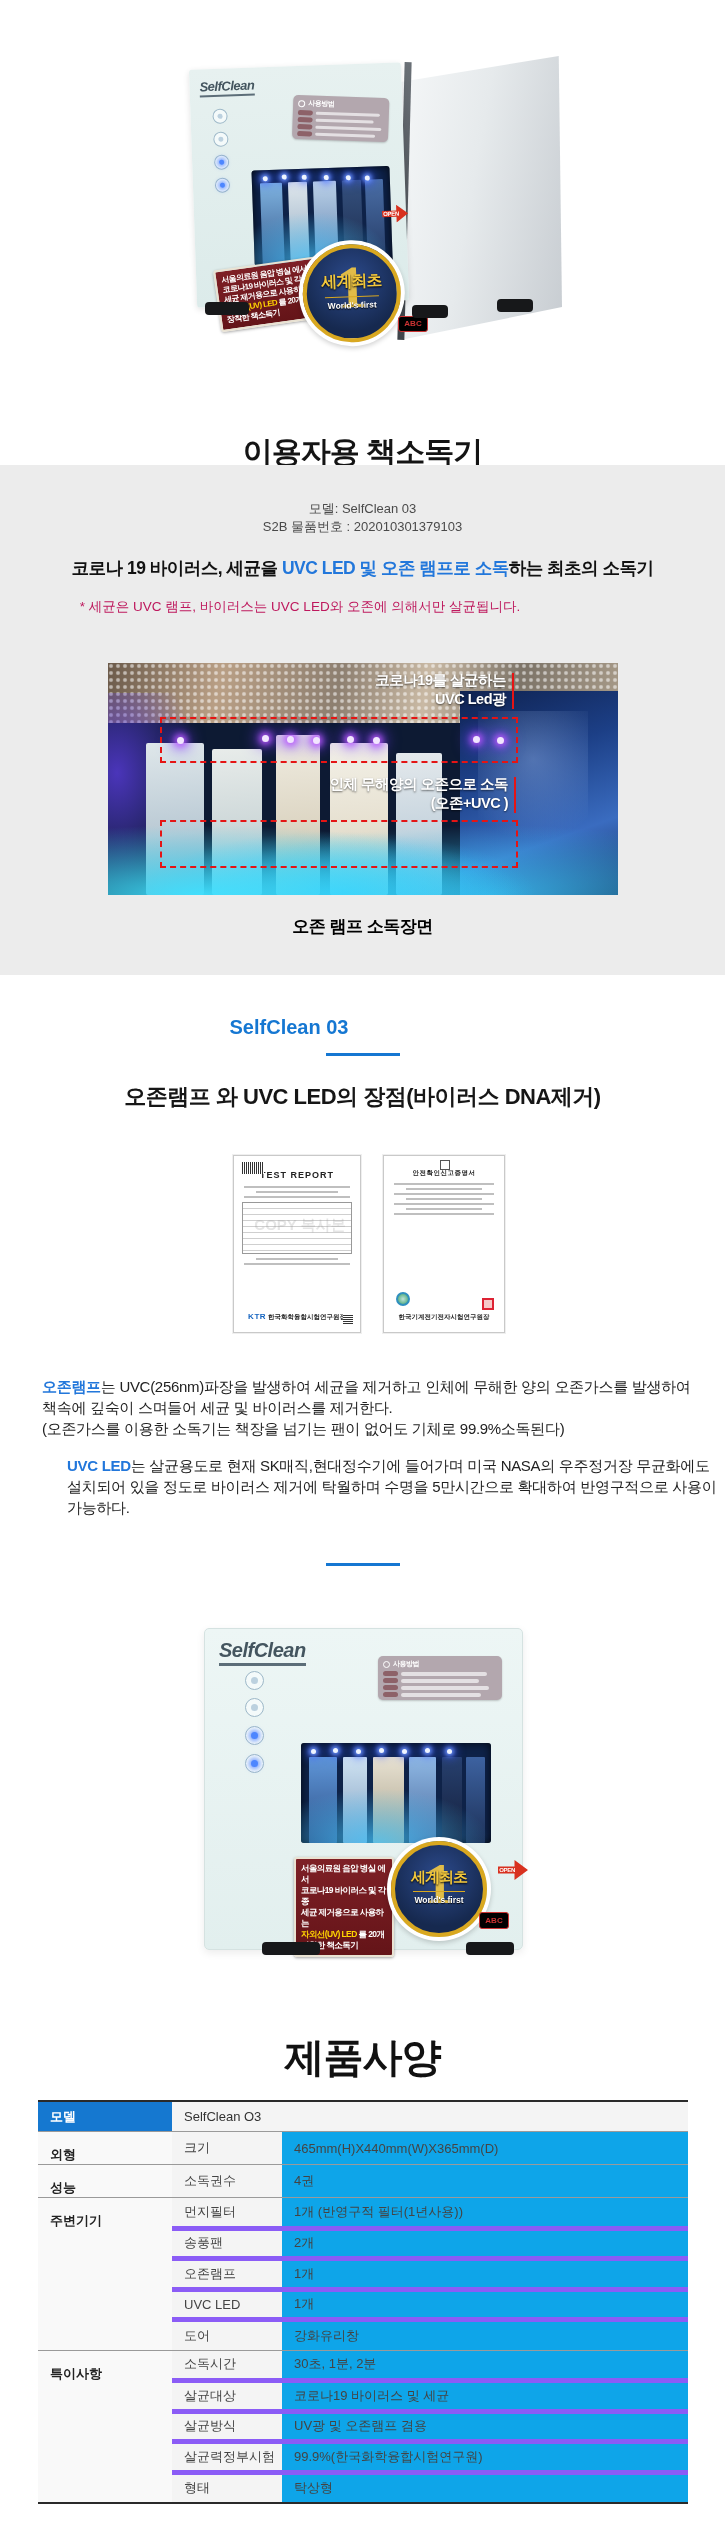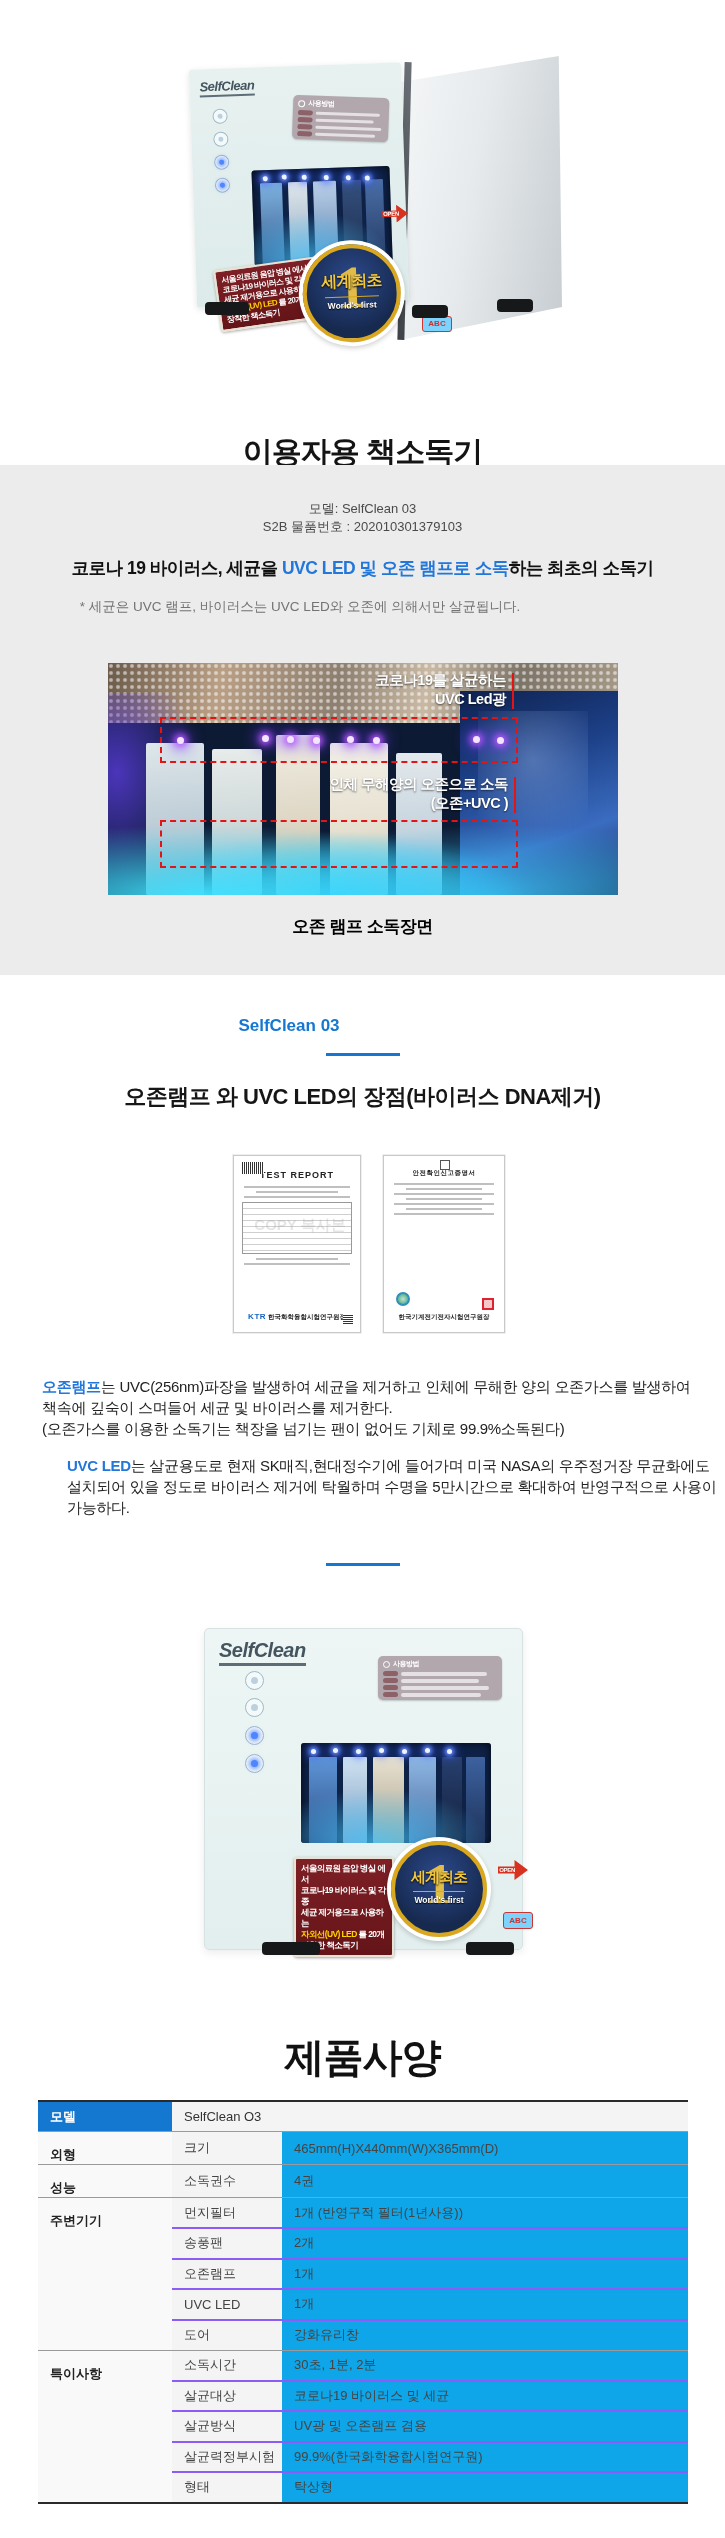--- a/index.html
+++ b/index.html
@@ -10,24 +10,24 @@
 
   
   #gray-band { left:0; top:465px; width:725px; height:510px; background:#ececec; }
 
   
   #page-title { left:0; top:432px; width:725px; text-align:center; font-size:30px; font-weight:bold; color:#141414; letter-spacing:-1px; }
   #model-line { left:0; top:500px; width:725px; text-align:center; font-size:13px; color:#4a4a4a; }
   #s2b-line   { left:0; top:518px; width:725px; text-align:center; font-size:13px; color:#4a4a4a; }
   #desc-line  { left:0; top:556px; width:725px; text-align:center; font-size:17.5px; font-weight:bold; color:#111; letter-spacing:-0.5px; }
   #desc-line .hl { color:#2277db; }
-  #note-line  { left:0; top:598px; width:600px; text-align:center; font-size:13.5px; color:#737373; }
+  #note-line  { left:0; top:598px; width:600px; text-align:center; font-size:13.5px; color:#be185d; }
   #uv-caption { left:0; top:915px; width:725px; text-align:center; font-size:17px; font-weight:bold; color:#000000; letter-spacing:-0.5px; }
 
-  #section2-title { left:0; top:1016px; width:578px; text-align:center; font-size:17px; font-weight:bold; color:#1577d2; }
+  #section2-title { left:0; top:1016px; width:578px; text-align:center; font-size:20px; font-weight:bold; color:#1577d2; }
   .blue-divider { width:74px; height:3px; background:#1577d2; left:326px; }
   #divider1 { top:1053px; }
   #divider2 { top:1563px; }
   #section2-heading { left:0; top:1082px; width:725px; text-align:center; font-size:22px; font-weight:bold; color:#161616; letter-spacing:-0.5px; }
 
   #para1 { left:42px; top:1376px; width:650px; font-size:15px; line-height:21px; color:#222; letter-spacing:-0.3px; }
   #para2 { left:42px; top:1455px; width:650px; font-size:15px; line-height:21px; color:#222; letter-spacing:-0.3px;margin-left:25px; }
   .lead { color:#2277db; font-weight:bold; }
 
   #spec-heading { left:0; top:2030px; width:725px; text-align:center; font-size:40px; font-weight:bold; color:#111; letter-spacing:-1px; }
@@ -116,22 +116,22 @@
   .sc-label { position:absolute; background:linear-gradient(180deg,#7e2026,#641418); border:2px solid #e9e2d2; border-radius:3px;
     color:#fff; font-weight:bold; padding:4px 5px; line-height:11px; font-size:8.5px; letter-spacing:-0.6px; box-shadow:0 1px 3px rgba(0,0,0,.35); }
   .sc-label .yl { color:#ffd400; }
   .sc-badge { position:absolute; border-radius:50%; background:radial-gradient(circle at 50% 35%, #2c4a8c, #16294f 70%);
     border:4px solid #d9a820; box-shadow:0 0 0 4px #fff, 0 2px 5px 4px rgba(0,0,0,.18); text-align:center; overflow:hidden; }
   .sc-badge .num { position:absolute; left:0; top:6%; width:100%; font-family:"Liberation Serif","DejaVu Serif",serif;
     font-weight:bold; color:rgba(235,195,70,.95); }
   .sc-badge .bt { position:relative; margin-top:26%; font-weight:bold; color:#f2c73c; text-shadow:0 1px 2px #000; letter-spacing:-1px; }
   .sc-badge .bline { position:relative; width:60%; height:1px; background:#d9a820; margin:4px auto 3px; }
   .sc-badge .bs { position:relative; color:#fff; font-weight:bold; text-shadow:0 1px 1px #000; }
-  .sc-abc { position:absolute; background:#7dd3fc; border:1px solid #c33; border-radius:3px; color:#c33; font-weight:bold;
-    text-align:center;margin-left:24px; }
+  .sc-abc { position:absolute; background:#000000; border:1px solid #c33; border-radius:3px; color:#c33; font-weight:bold;
+    text-align:center; }
   .sc-foot { position:absolute; background:#17181a; border-radius:4px; }
 
   
   #photo1 { left:0; top:0; width:725px; height:432px; }
   #p1-side { left:399px; top:56px; width:163px; height:292px;
     clip-path:polygon(0 9%, 98% 0, 100% 86%, 3% 97%);
     background:linear-gradient(100deg,#f5f7f8 0%,#e6eaec 45%,#c7ccd1 100%); }
   #p1-hinge { left:401px; top:62px; width:7px; height:278px; background:linear-gradient(180deg,#6a7076,#3f444a); transform:rotate(1.5deg); }
   #p1-front { left:193px; top:66px; width:212px; height:238px; background:linear-gradient(180deg,#e7f1f0,#dcebea);
     border-radius:3px; transform:rotate(-2deg); box-shadow:0 2px 6px rgba(0,0,0,.12); }
@@ -179,21 +179,21 @@
   #spec-table { left:38px; top:2100px; width:650px; border-collapse:collapse; table-layout:fixed;
     border-top:2px solid #2a2a2a; border-bottom:2px solid #2a2a2a; font-size:13px; }
   #spec-table col.c1 { width:134px; } #spec-table col.c2 { width:110px; }
   #spec-table td { height:30.5px; padding:0 0 0 12px; vertical-align:middle; }
   #spec-table td.g { font-weight:bold; color:#222; background:#f9f9f9; vertical-align:top; padding-top:14px; }
   #spec-table td.k { color:#444; background:#f4f4f4; }
   #spec-table td.v { color:#444; background:#0ea5e9; }
   #spec-table td.hdr { background:#1578d0; color:#fff; font-weight:bold; }
   #spec-table td.hv { background:#f4f4f4; color:#333; }
   #spec-table tr.grp td { border-top:1px solid #9a9a9a; }
-  #spec-table tr.sub td { border-top:2px solid #8b5cf6; }
+  #spec-table tr.sub td { border-top:5px solid #8b5cf6; }
 </style>
 </head>
 <body>
 
 <div id="page">
 
   <div id="photo1" class="abs">
     <div id="p1-side" class="abs"></div>
     <div id="p1-hinge" class="abs"></div>
     <div id="p1-front" class="abs">

